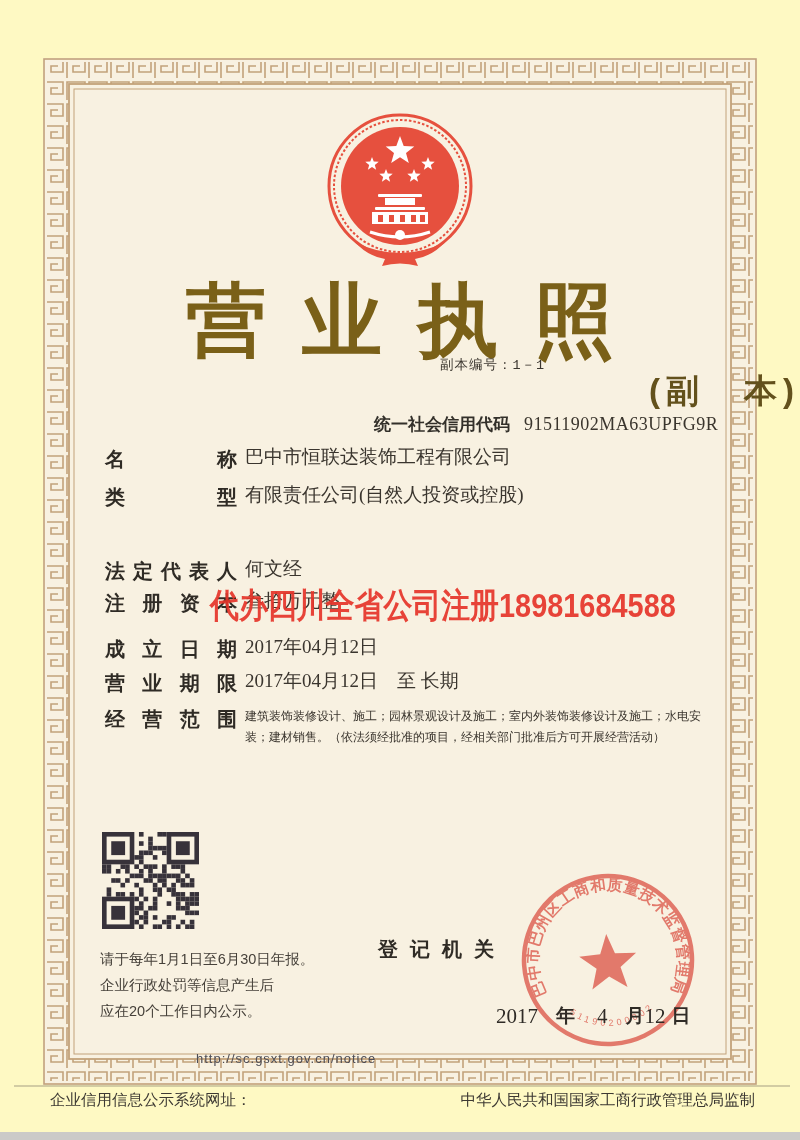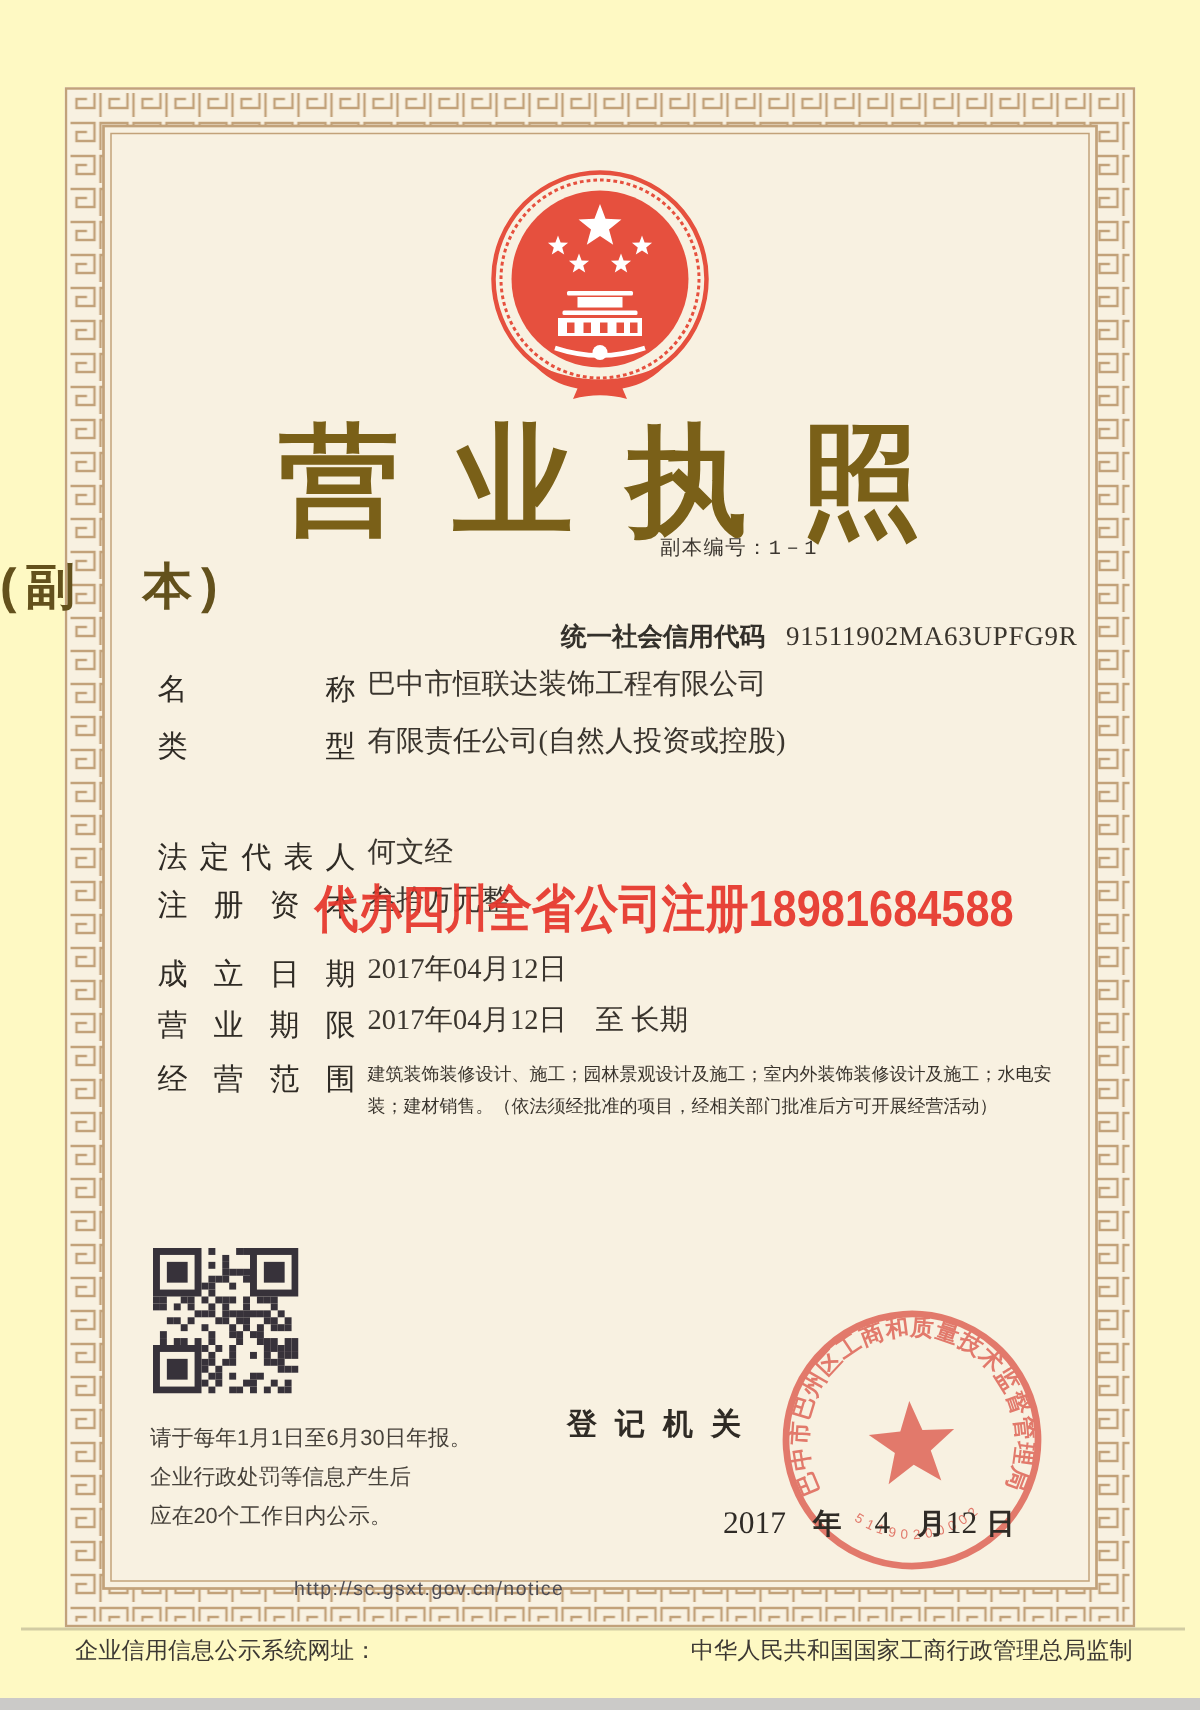--- a/index.html
+++ b/index.html
@@ -7,47 +7,47 @@
   .page { position:relative; width:800px; height:1140px; background:#fef9c3; overflow:hidden; }
 
   .certificate { position:absolute; left:43px; top:58px; width:714px; height:1027px; background:#f8f1e1; }
   .frame-svg { position:absolute; left:43px; top:58px; }
 
   .emblem { position:absolute; left:325px; top:110px; }
 
   .title { position:absolute; left:0; top:268px; width:800px; text-align:center;
            font-size:80px; font-weight:bold; color:#7a6018; letter-spacing:36px; padding-left:36px; }
   .copy-number { position:absolute; left:440px; top:356px; font-size:13.5px; color:#3c3730; letter-spacing:1px;font-family:Liberation Mono, monospace; }
-  .copy-label { position:absolute; left:0; top:369px; width:800px; text-align:left;
+  .copy-label { position:absolute; left:0; top:369px; width:800px; text-align:right;
                 font-size:33px; font-weight:bold; color:#63511c; letter-spacing:6px; }
 
   .credit-row { position:absolute; left:374px; top:413px; display:flex; align-items:baseline; }
   .credit-label { font-size:17px; font-weight:bold; color:#33302a; }
   .credit-code { font-size:18px; margin-left:14px; color:#3a352d; font-family:"Liberation Serif", serif; letter-spacing:0.5px; }
 
   .field-row { position:absolute; left:105px; width:612px; display:flex; align-items:flex-start; }
-  .flabel { width:132px; flex:0 0 132px; font-size:20px; font-weight:normal; color:#2f2b25;
+  .flabel { width:132px; flex:0 0 132px; font-size:20px; font-weight:bold; color:#2f2b25;
             text-align:justify; text-align-last:justify; }
   .fvalue { margin-left:8px; font-size:19px; color:#3a352e; width:472px; white-space:pre-line;
             font-family:"Liberation Serif", serif; line-height:22px; }
   .fvalue.small { font-size:12px; line-height:21px; }
 
   .watermark { position:absolute; left:210px; top:583px; font-size:34px; font-weight:bold;
                color:#e6352a; opacity:0.92; white-space:nowrap; transform:scaleX(0.85);
                transform-origin:left top; z-index:6; }
 
   .qr { position:absolute; left:102px; top:832px; }
 
   .notice { position:absolute; left:100px; top:946px; font-size:14.5px; color:#46413a; line-height:26px; }
 
   .reg-label { position:absolute; left:378px; top:936px; font-size:20px; font-weight:bold;
                color:#2f2b25; letter-spacing:12px; }
   .seal { position:absolute; left:516px; top:868px; z-index:5; transform:rotate(-4deg); }
 
-  .date-row { position:absolute; left:482px; top:1003px; display:flex; align-items:flex-start; z-index:6; }
+  .date-row { position:absolute; left:496px; top:1003px; display:flex; align-items:center; z-index:6; }
   .date-num { font-family:"Liberation Serif", serif; font-size:21px; color:#2f2b26; }
   .date-unit { font-size:19px; font-weight:bold; color:#2f2b26; }
   .g1{margin-left:18px;} .g2{margin-left:22px;} .g3{margin-left:18px;} .g4{} .g5{margin-left:6px;}
 
   .frame-url { position:absolute; left:196px; top:1051px; font-size:13px; color:#4c4c55;
                letter-spacing:1px; z-index:4; }
 
   .footer { position:absolute; left:0; top:1086px; width:800px; }
   .footer-left { position:absolute; left:50px; top:4px; font-size:15.5px; color:#3d3933; }
   .footer-right { position:absolute; right:45px; top:4px; font-size:15.5px; color:#3d3933; }

